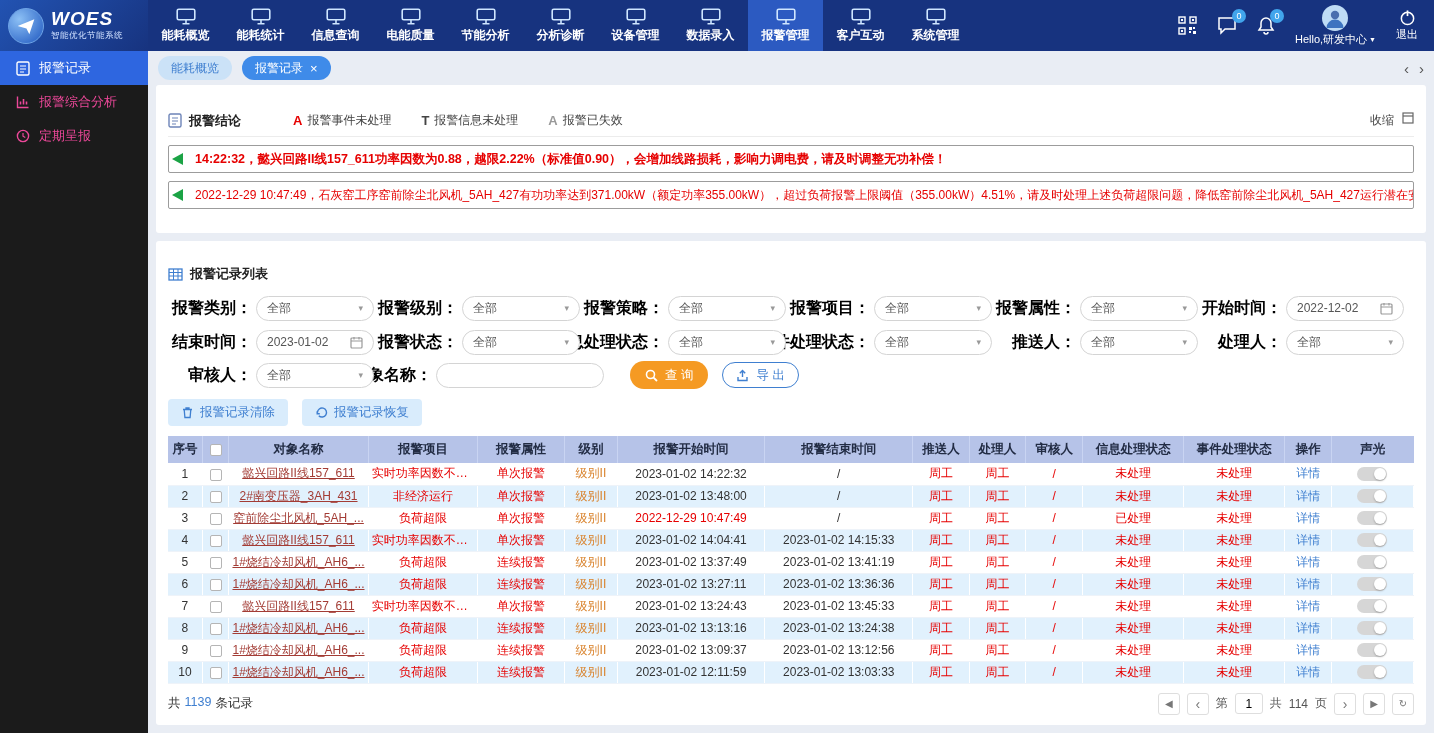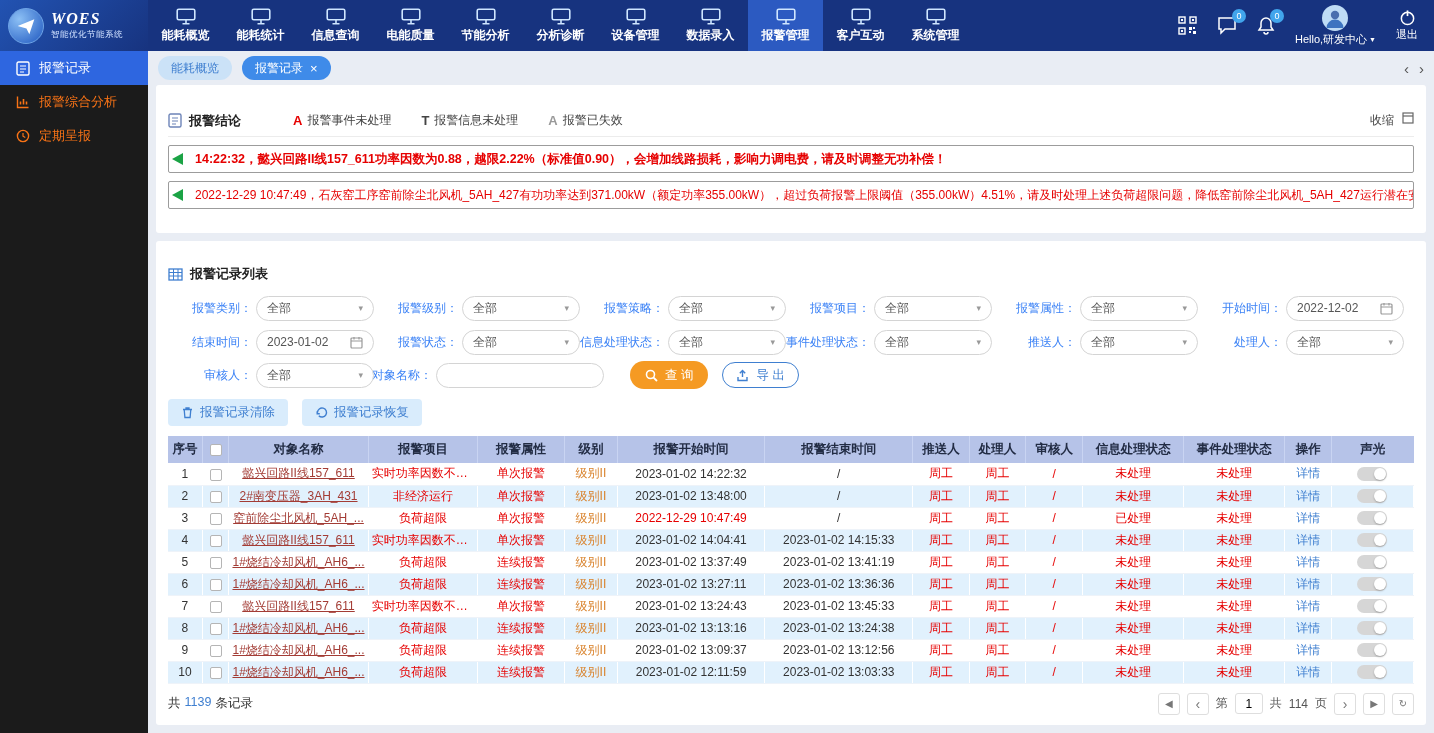--- a/index.html
+++ b/index.html
@@ -1,36 +1,36 @@
 <!DOCTYPE html>
 <html><head>
 <meta charset="utf-8">
 <style>
   *{box-sizing:border-box;margin:0;padding:0;}
   html,body{width:1434px;height:733px;overflow:hidden;font-family:"Liberation Sans","DejaVu Sans",sans-serif;font-size:12px;color:#333;background:#e9edf4;}
   
   .topnav{display:flex;height:51px;background:#17337f;position:relative;z-index:5;}
   .brand{width:148px;min-width:148px;display:flex;align-items:center;gap:7px;padding-left:8px;background:linear-gradient(135deg,#2253b2,#17337f);}
   .brand-logo{width:36px;height:36px;border-radius:50%;background:radial-gradient(circle at 30% 30%,#8cc0f5,#1e57c0);display:flex;align-items:center;justify-content:center;flex:none;border:1px solid #6ea4e6;}
-  .brand-name{font-size:16px;font-weight:bold;font-style:italic;color:#fff;letter-spacing:1px;line-height:1;font-family:Liberation Serif, serif;}
+  .brand-name{font-size:19px;font-weight:bold;font-style:italic;color:#fff;letter-spacing:1px;line-height:1;}
   .brand-sub{font-size:8.5px;color:#cfe0ff;margin-top:2px;letter-spacing:.5px;white-space:nowrap;}
   .nav-items{display:flex;height:100%;}
   .nav-item{width:75px;display:flex;flex-direction:column;align-items:center;justify-content:center;gap:2px;color:#fff;cursor:pointer;}
   .nav-item.active{background:#2c5ac1;}
   .nav-label{font-size:12px;font-weight:bold;white-space:nowrap;}
   .nav-right{margin-left:auto;display:flex;align-items:center;gap:20px;padding-right:16px;color:#fff;}
   .icon-btn{position:relative;display:flex;cursor:pointer;}
   .badge{position:absolute;top:-7px;right:-9px;background:#41a5ec;color:#fff;font-size:9px;min-width:14px;height:14px;border-radius:8px;line-height:14px;text-align:center;padding:0 2px;}
   .user{display:flex;flex-direction:column;align-items:center;gap:1px;cursor:pointer;}
   .user-line{white-space:nowrap;font-size:11px;display:flex;align-items:center;gap:2px;}
   .caret2{font-size:7px;}
   .logout{display:flex;flex-direction:column;align-items:center;font-size:11px;gap:1px;cursor:pointer;}
   
   .sidebar{position:absolute;top:51px;left:0;width:148px;bottom:0;background:#1b1b1b;}
-  .side-item{height:34px;display:flex;align-items:center;gap:9px;padding-left:16px;color:#f97316;font-size:13px;cursor:pointer;white-space:nowrap;}
+  .side-item{height:34px;display:flex;align-items:center;gap:9px;padding-left:16px;color:#ec4899;font-size:13px;cursor:pointer;white-space:nowrap;}
   .side-item.active{background:#2e66e0;color:#fff;}
   
   .main{position:absolute;left:148px;top:51px;right:0;bottom:0;background:#e9edf4;overflow:hidden;}
   .tabbar{height:34px;display:flex;align-items:center;padding:0 10px;gap:10px;}
   .tabs{display:flex;gap:10px;}
   .tab{height:24px;border-radius:13px;padding:0 13px;display:inline-flex;align-items:center;gap:7px;font-size:12px;background:#cbe2f7;color:#3f7fd0;cursor:pointer;white-space:nowrap;}
   .tab.active{background:#3f8be9;color:#fff;}
   .tab-close{font-size:13px;line-height:1;cursor:pointer;}
   .tab-arrows{margin-left:auto;display:flex;gap:10px;color:#555;font-size:15px;}
   .tab-arrows span{cursor:pointer;line-height:1;}
@@ -46,21 +46,21 @@
   .collapse{margin-left:auto;display:flex;align-items:flex-start;gap:8px;font-size:12px;color:#444;cursor:pointer;}
   .alert{position:relative;border:1px solid #9c9c9c;border-radius:2px;height:28px;margin-top:8px;display:flex;align-items:center;padding:0 8px 0 26px;color:#e60000;overflow:hidden;white-space:nowrap;}
   .alert.em{font-weight:bold;font-size:12.5px;}
   .alert.normal{font-size:12px;}
   .alert-marker{position:absolute;left:3px;top:50%;transform:translateY(-50%);width:0;height:0;border-top:6px solid transparent;border-bottom:6px solid transparent;border-right:11px solid #1ba345;}
   
   .filters{margin-top:6px;}
   .f-row{display:flex;align-items:center;height:30px;margin-top:4px;}
   .f-item{display:flex;align-items:center;justify-content:flex-end;width:206px;flex:none;}
   .f-item.wide{width:230px;}
-  .f-label{white-space:nowrap;color:#3b82f6;font-size:12px;margin-right:4px;}
+  .f-label{white-space:nowrap;color:#000000;font-size:16px;margin-right:4px;font-weight:bold;}
   .select{position:relative;width:118px;min-width:118px;height:25px;border:1px solid #d4d4d4;border-radius:13px;display:flex;align-items:center;justify-content:space-between;padding:0 10px;color:#555;background:#fff;cursor:pointer;font-size:12px;}
   .caret{color:#999;font-size:9px;}
   .sel-val{overflow:hidden;white-space:nowrap;}
   .txt-input{width:168px;height:25px;border:1px solid #d4d4d4;border-radius:13px;padding:0 10px;font-size:12px;color:#333;outline:none;background:#fff;}
   .btn-search{height:28px;border-radius:14px;background:#f59a23;color:#fff;display:inline-flex;align-items:center;gap:7px;padding:0 15px;font-size:12.5px;border:none;margin-left:26px;cursor:pointer;white-space:nowrap;}
   .btn-export{height:26px;border-radius:14px;background:#fff;border:1px solid #3f7fd0;color:#3f7fd0;display:inline-flex;align-items:center;gap:7px;padding:0 13px;font-size:12.5px;margin-left:14px;cursor:pointer;white-space:nowrap;}
   .actions{display:flex;gap:14px;margin:10px 0 2px;}
   .btn-light{height:27px;border-radius:4px;background:#d9ecfc;color:#3f7fd0;display:inline-flex;align-items:center;gap:6px;padding:0 13px;font-size:12.5px;border:none;cursor:pointer;white-space:nowrap;}
   
   table{width:100%;border-collapse:collapse;table-layout:fixed;margin-top:8px;}

